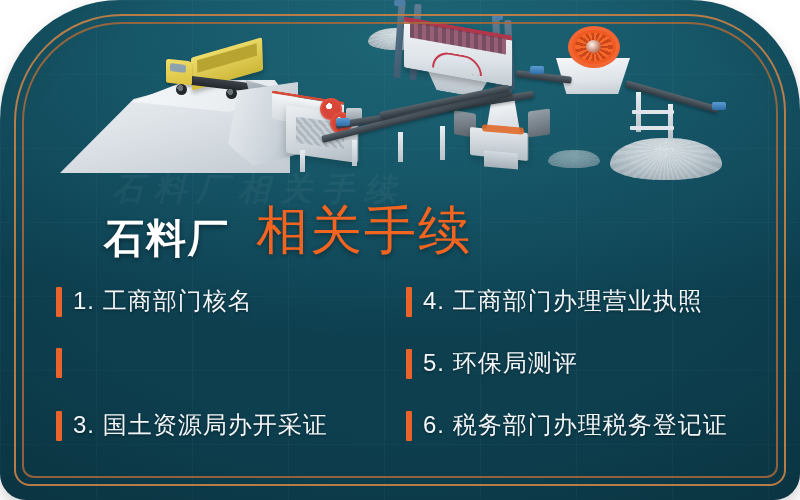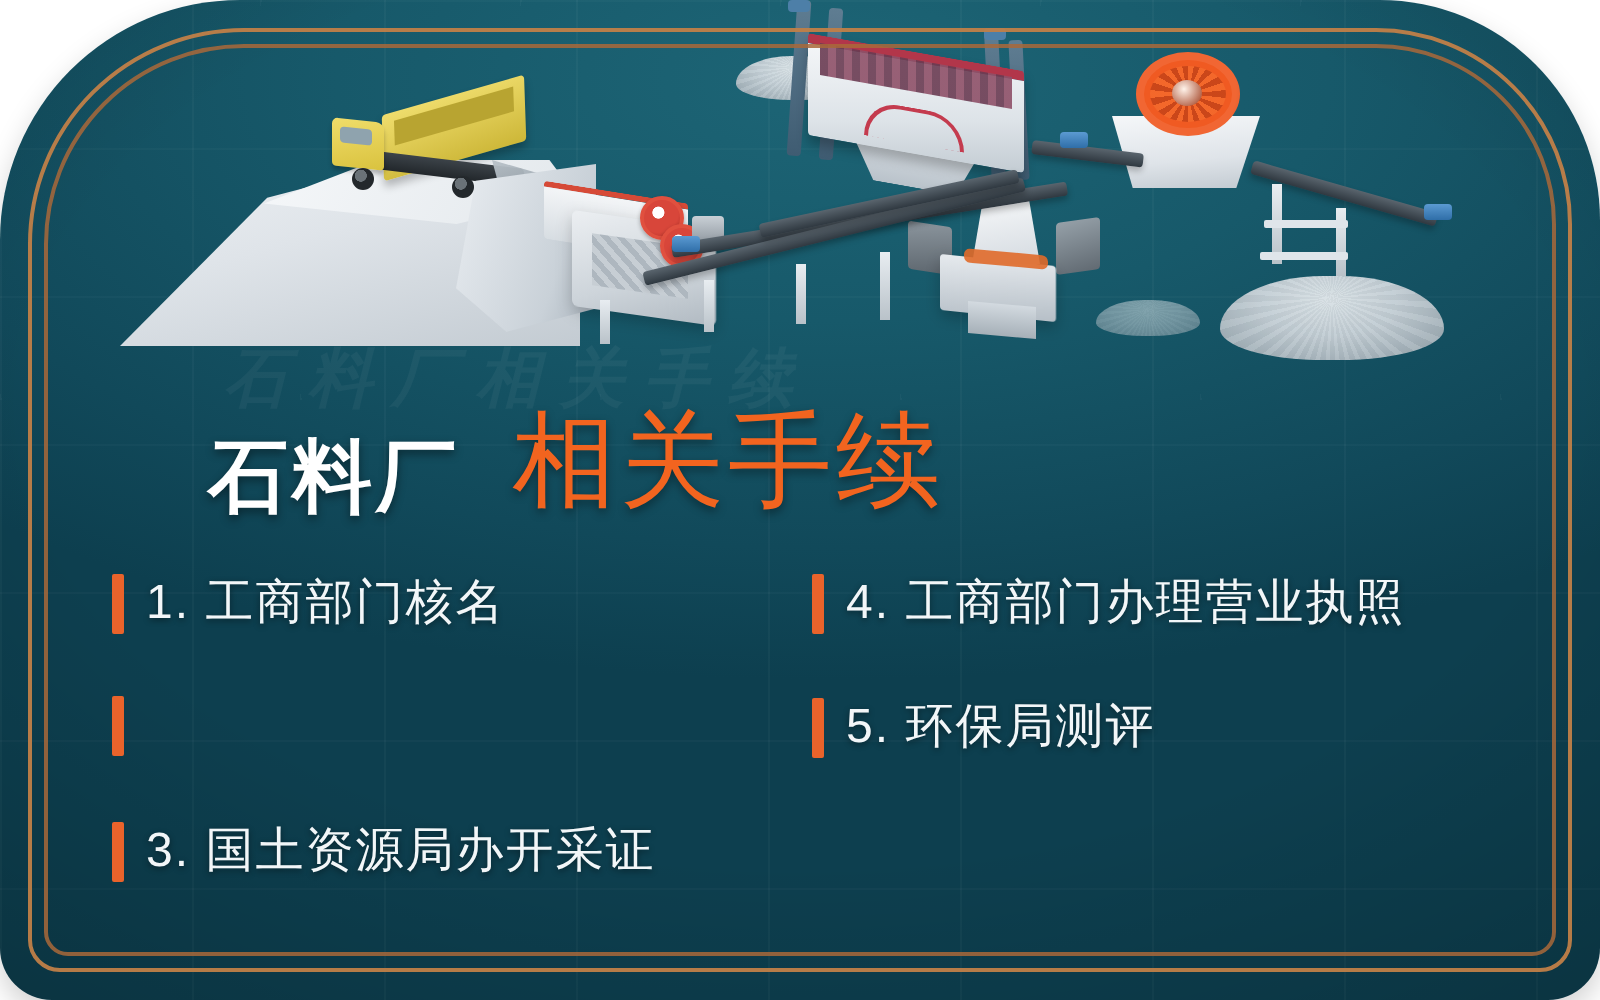--- a/index.html
+++ b/index.html
@@ -467,20 +467,24 @@
       <div class="item">
         <span class="bullet"></span>
         <span class="item-text"><span>5.</span>&nbsp;<span>环保局测评</span></span>
       </div>
 
       <div class="item">
         <span class="bullet"></span>
         <span class="item-text"><span>3.</span>&nbsp;<span>国土资源局办开采证</span></span>
       </div>
 
+      <div class="item">
+        <span class="bullet"></span>
+        <span class="item-text"><span>6.</span>&nbsp;<span>税务部门办理税务登记证</span></span>
+      </div>
 
     </div>
 
     <div class="copper outer"></div>
     <div class="copper inner"></div>
   </div>
 
 </div>
 
 </body></html>

